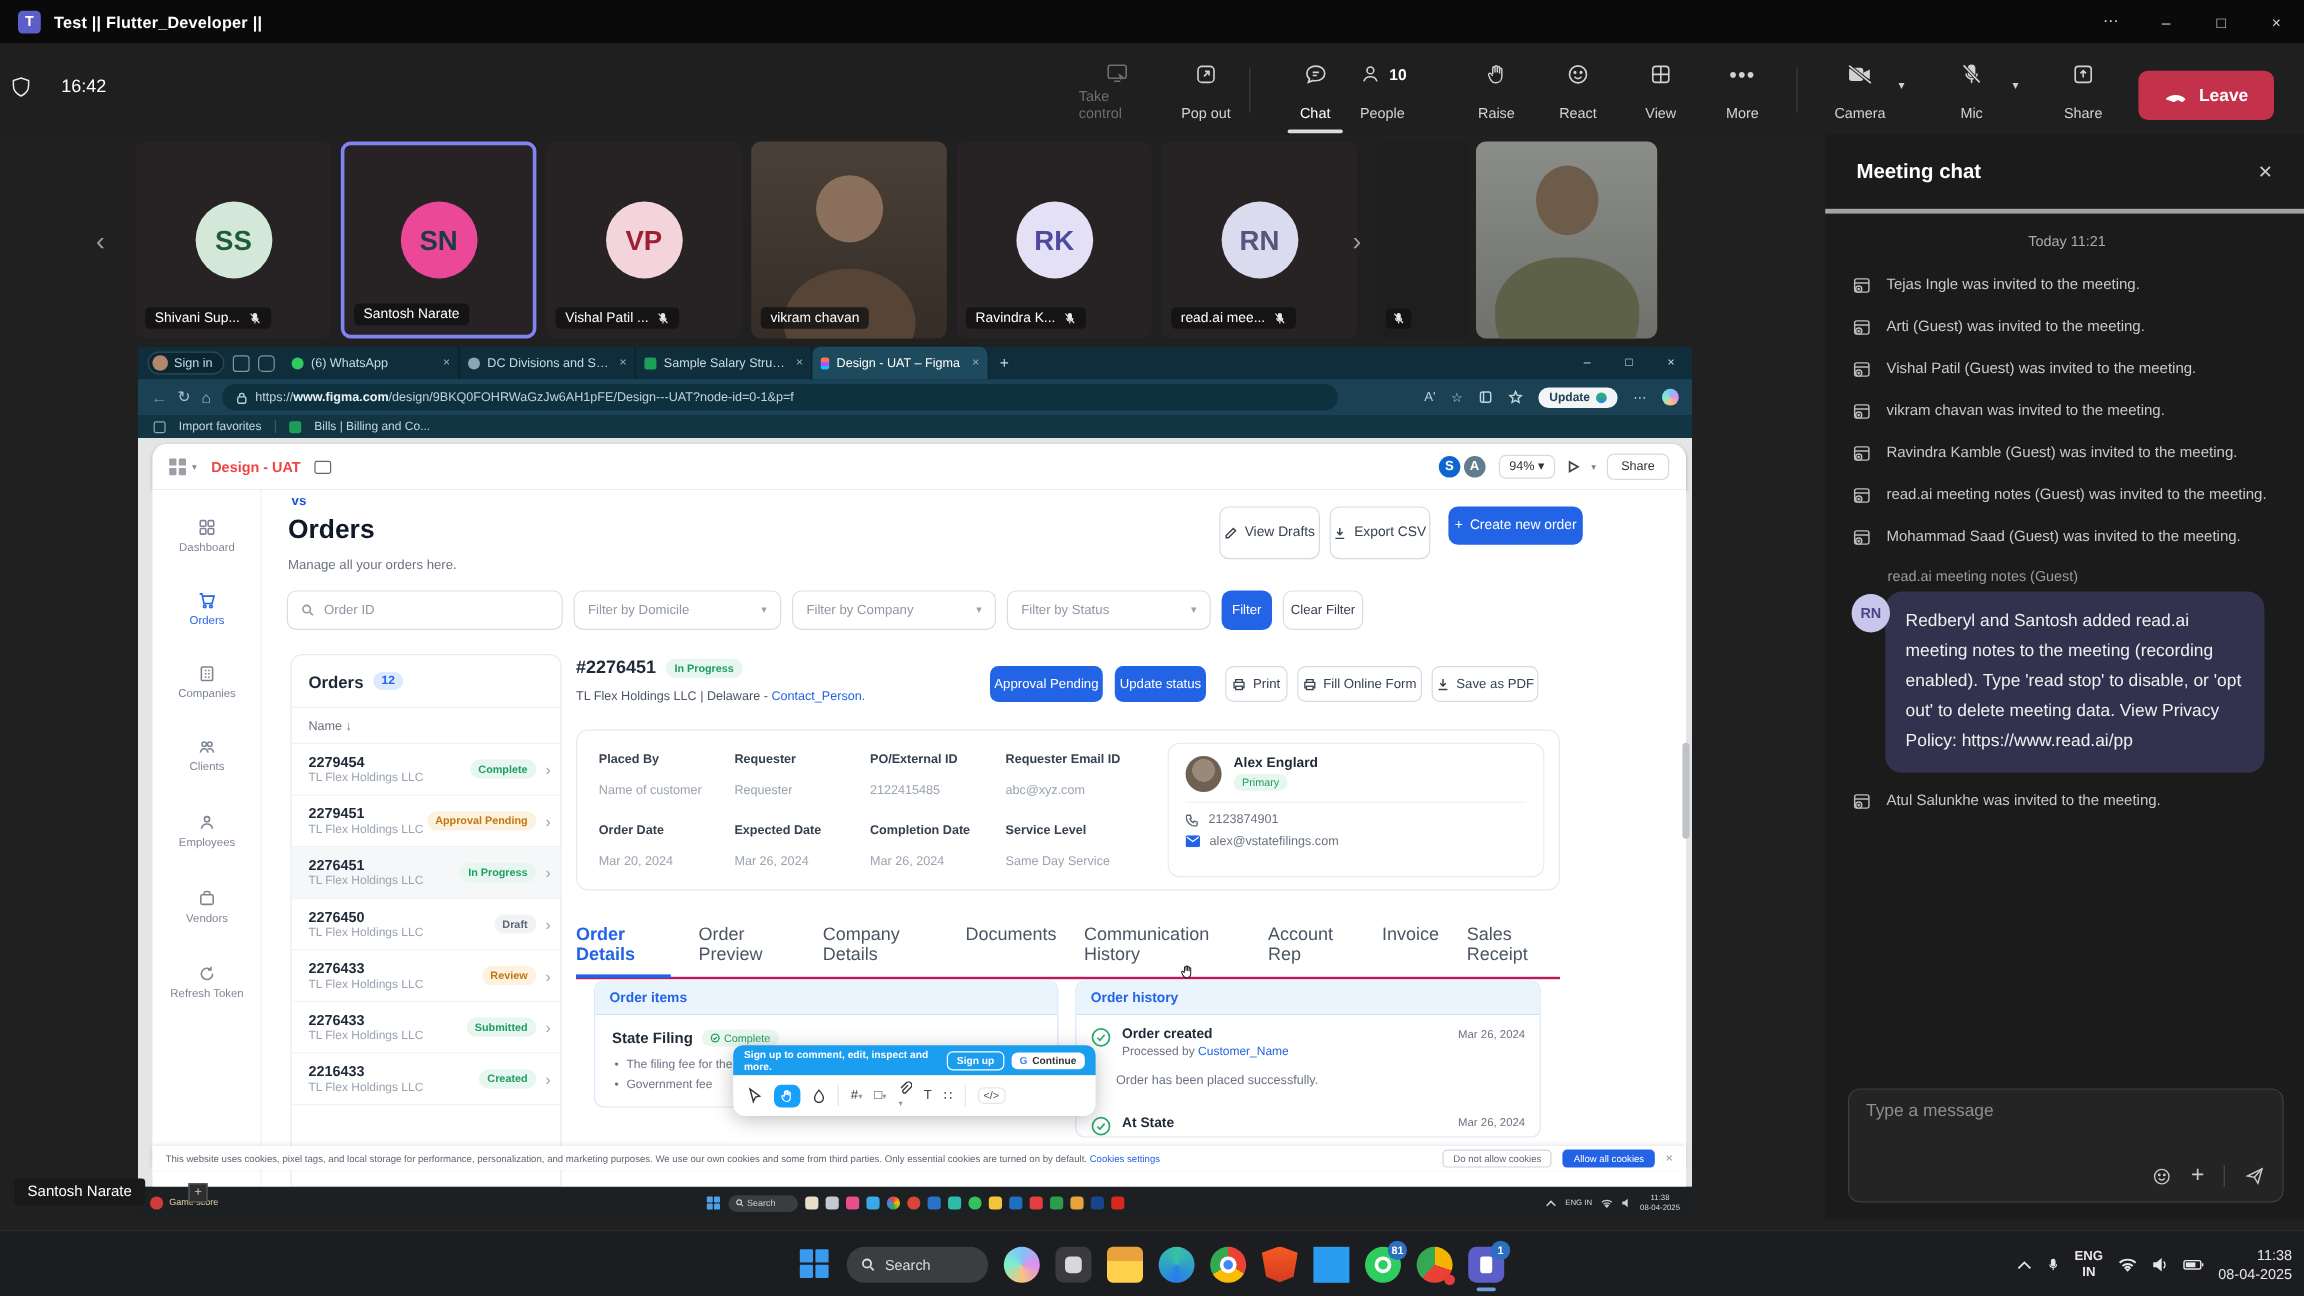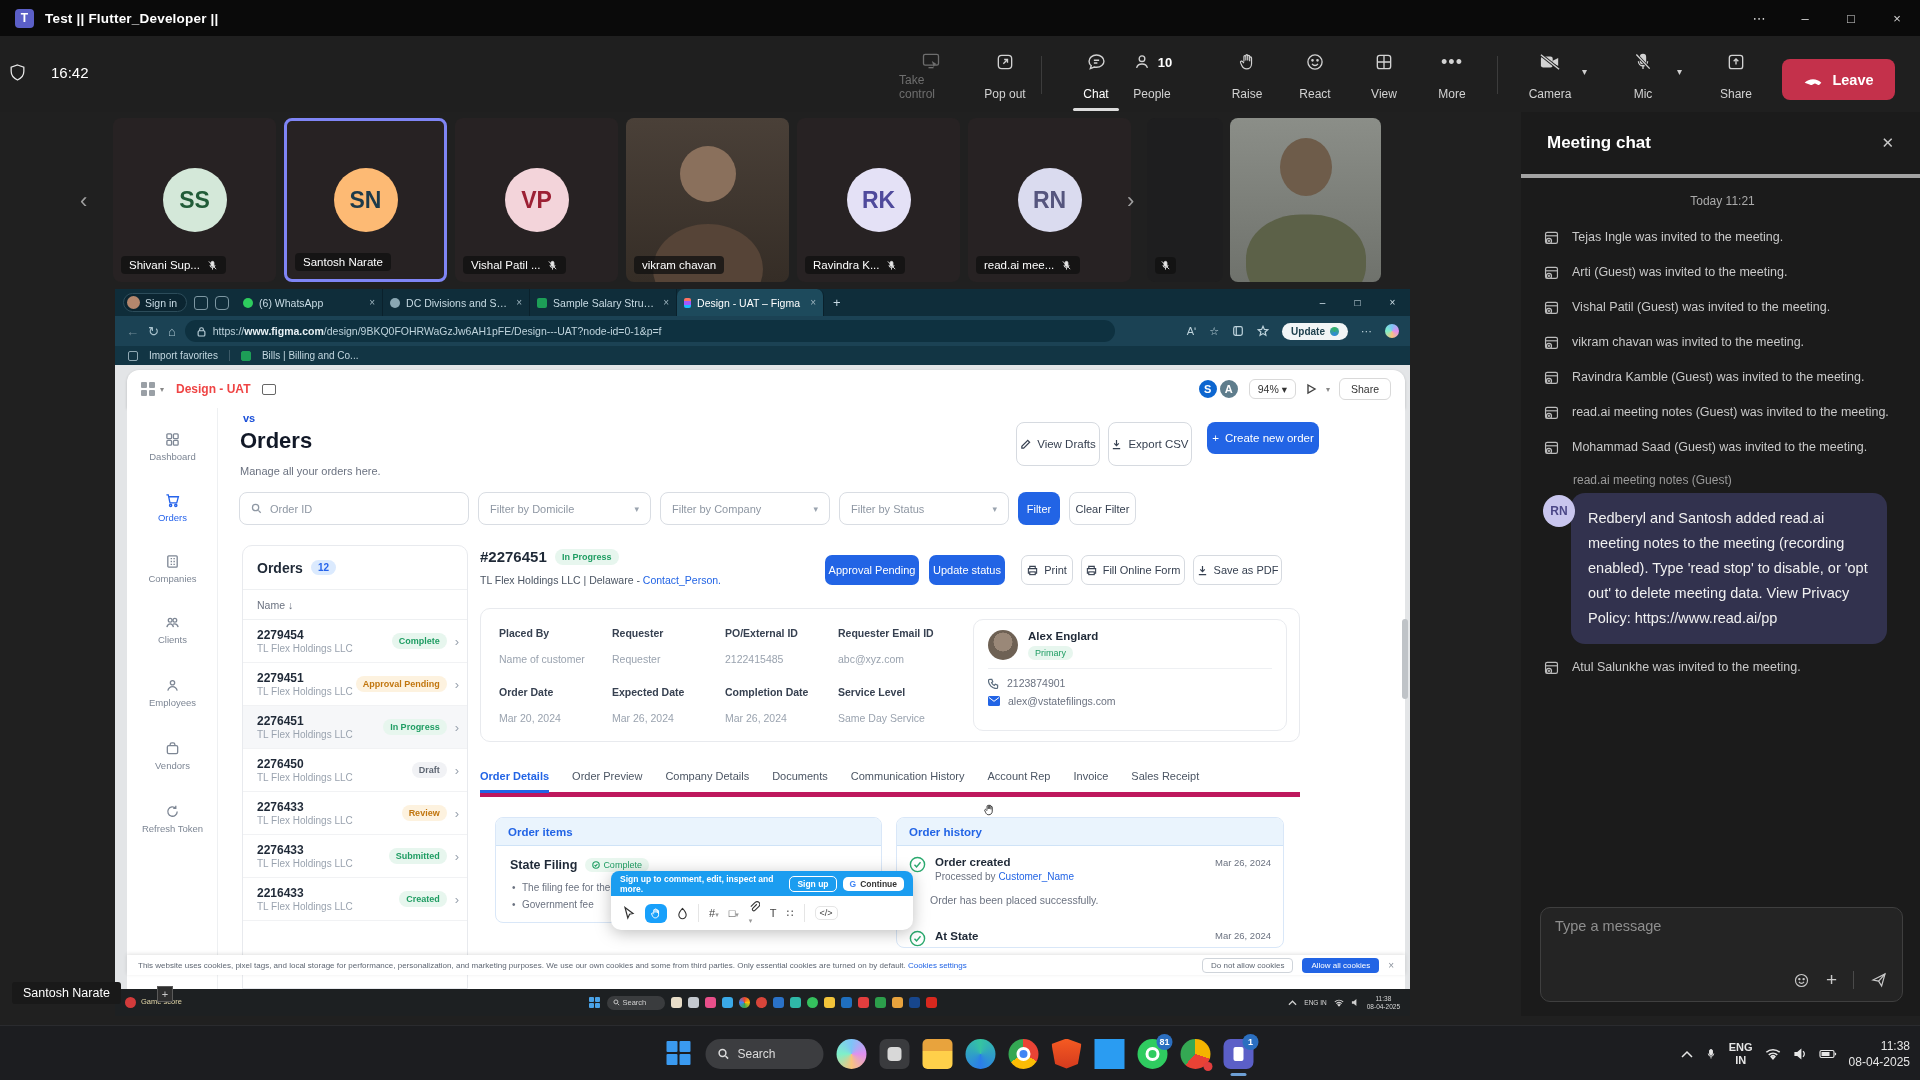--- a/index.html
+++ b/index.html
@@ -171,22 +171,22 @@
   .d-contact { width:314px; margin:10px 12px; border:1px solid #e9ebef; border-radius:10px; padding:10px 14px; }
   .dc-top { display:flex; gap:10px; align-items:center; }
   .dc-av { width:30px; height:30px; border-radius:50%;
            background:radial-gradient(circle at 50% 40%, #9a8878 0 40%, #6e6154 41% 100%); }
   .dc-name { font-size:11.5px; font-weight:bold; color:#1f2937; }
   .dc-badge { display:inline-block; margin-top:3px; font-size:9px; color:#1f9d63; background:#e7f6ee;
               border-radius:8px; padding:2px 7px; }
   .dc-hr { border:none; border-top:1px solid #eef0f3; margin:8px 0; }
   .dc-row { display:flex; align-items:center; gap:8px; font-size:10.5px; color:#6b7280; margin-top:6px; }
 
-  .tabsrow { position:absolute; left:262px; top:362px; width:820px; border-bottom:5px solid #be185d;
-             display:flex; gap:23px; font-size:11px; color:#4b5563; padding-bottom:10px; }
+  .tabsrow { position:absolute; left:262px; top:362px; width:820px; border-bottom:2px solid #be185d;
+             display:flex; gap:23px; font-size:15px; color:#4b5563; padding-bottom:10px; }
   .tabsrow .t.active { color:#2264e5; font-weight:bold; position:relative; }
   .tabsrow .t.active::after { content:""; position:absolute; left:0; right:0; bottom:-11px; height:3px; background:#2264e5; }
 
   .panel { position:absolute; top:409px; width:387px; border:1px solid #d9e7f8; border-radius:8px; background:#fff; }
   .panel-h { height:28px; background:#eaf4fd; border-bottom:1px solid #cfe3f7; border-radius:7px 7px 0 0;
              display:flex; align-items:center; padding:0 12px; font-size:11.5px; font-weight:bold; color:#2264e5; }
   .oi-body { padding:12px 14px; }
   .oi-item { display:flex; align-items:center; gap:8px; font-size:12.5px; font-weight:bold; color:#1f2937; }
   .oi-badge { font-size:9px; color:#1f9d63; background:#e9f7ef; border-radius:8px; padding:2px 7px; font-weight:normal;
               display:flex; align-items:center; gap:3px; }
@@ -459,21 +459,21 @@
             <path d="M12 3a3 3 0 0 1 3 3v5a3 3 0 0 1-6 0V6a3 3 0 0 1 3-3z" fill="currentColor"></path>
             <path d="M6.5 11a5.5 5.5 0 0 0 11 0"></path>
             <line x1="12" y1="16.5" x2="12" y2="21"></line>
             <line x1="4" y1="3" x2="20" y2="20"></line>
           </svg>
         </span>
     </div>
   </div>
 
   <div class="tile active" style="left:284px;">
-    <div class="avatar-c" style="background:#fdba74; color:#1d3a4a;">SN</div>
+    <div class="avatar-c" style="background:#ec4899; color:#1d3a4a;">SN</div>
     <div class="name-tag">
         <span>Santosh Narate</span>
       </div>
   </div>
 
   <div class="tile" style="left:455px;">
     <div class="avatar-c" style="background:#f3d4da; color:#9c2034;">VP</div>
     <div class="name-tag">
         <span>Vishal Patil ...</span>
       <span class="mic">

